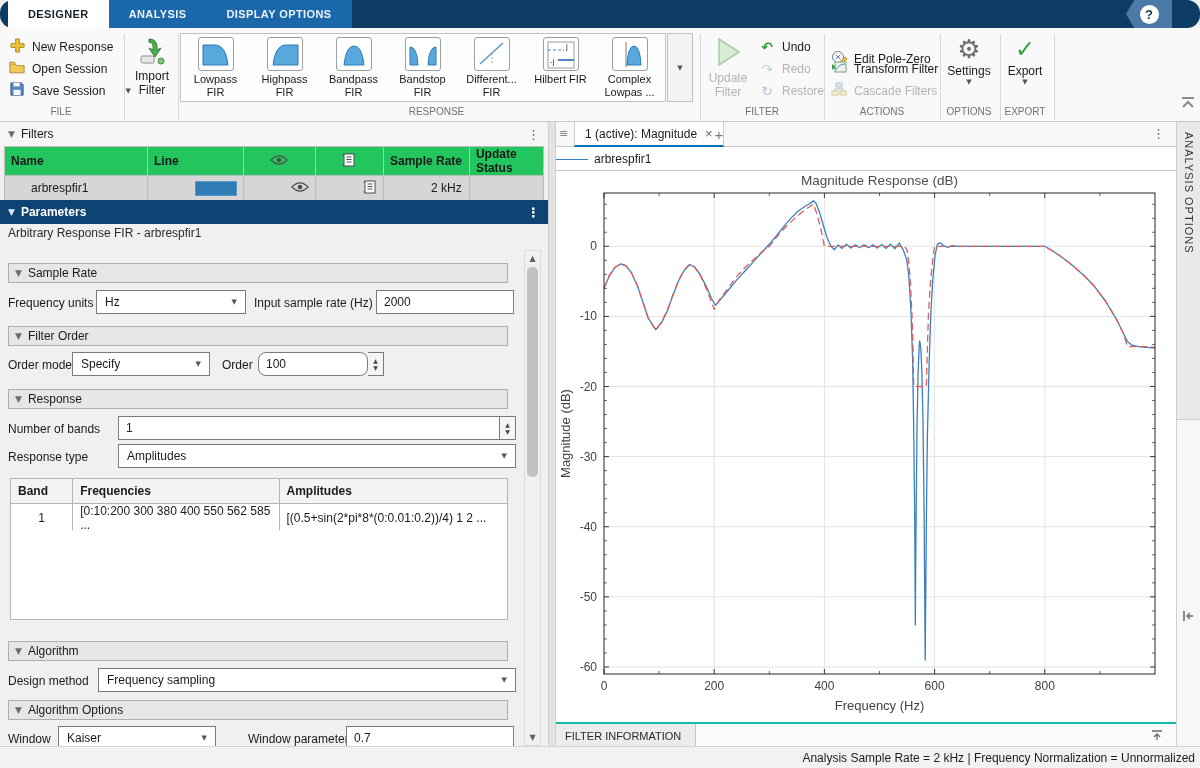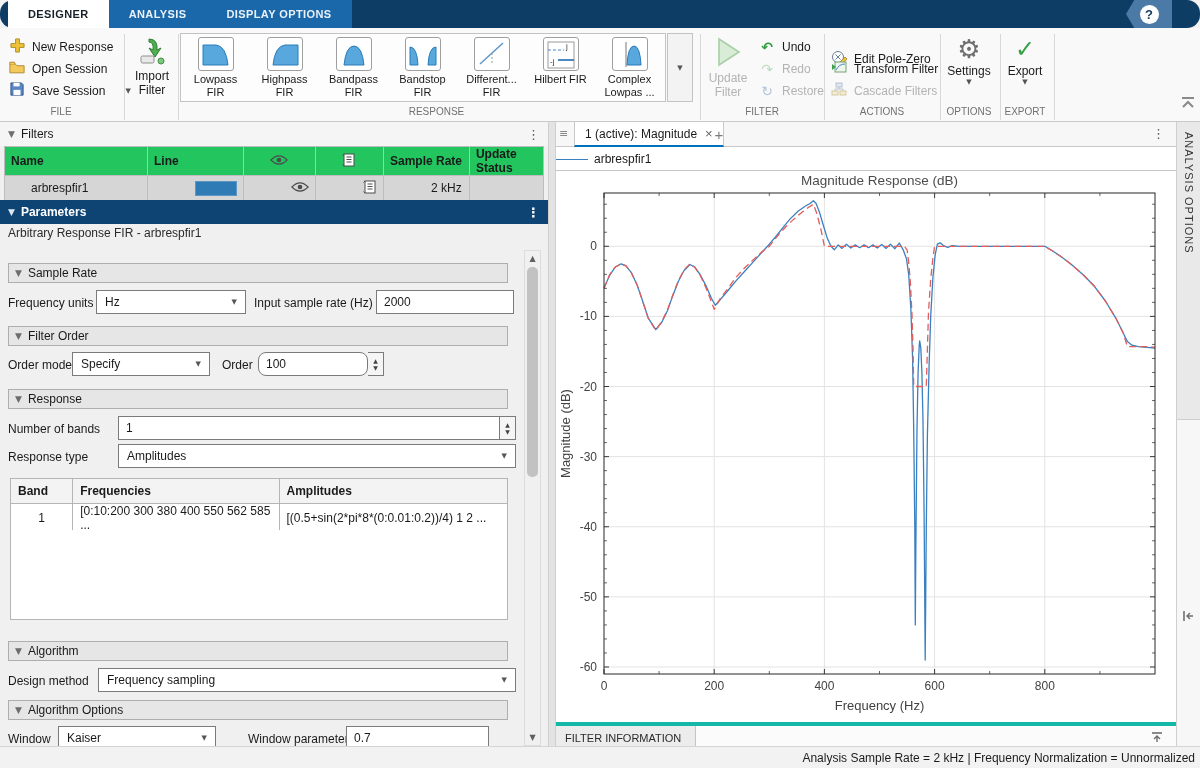--- a/index.html
+++ b/index.html
@@ -95,21 +95,21 @@
     padding:0 10px; font-size:12px; }
   #plot-tab .x { color:#666; cursor:pointer; font-size:13px; }
   #new-tab { position:absolute; left:152px; top:2px; width:22px; height:20px; color:#7c7c7c; font-size:15px;
     display:flex; align-items:center; justify-content:center; cursor:pointer; }
   #plot-kebab { position:absolute; left:596px; top:4px; }
   #legend-row { position:absolute; left:0; top:26px; height:22px; display:flex; align-items:center; }
   #legend-line { width:32px; height:0; border-top:1.6px solid #3a80c0; margin-right:6px; }
   #legend-sep { position:absolute; left:0; top:48px; width:620px; height:1px; background:#c4c4c4; }
   #plot-svg-holder { position:absolute; left:0; top:49px; width:620px; height:551px; }
 
-  #filter-info-bar { position:absolute; left:0; top:600px; width:620px; height:24px; background:#fbfbfb; border-top:4px solid #14b8a6; }
+  #filter-info-bar { position:absolute; left:0; top:600px; width:620px; height:24px; background:#fbfbfb; border-top:2px solid #14b8a6; }
   #filter-info-tab { position:absolute; left:0; top:0; width:140px; height:24px; background:#ececec;
     border-right:1px solid #c4c4c4; border-bottom:1px solid #c4c4c4; display:flex; align-items:center;
     padding:0 9px; font-size:11px; color:#2a2a2a; cursor:pointer; }
   #fi-collapse { position:absolute; left:594px; top:5px; }
 
   
   #analysis-strip { left:1176px; top:122px; width:24px; height:624px; background:#f7f7f7; border-left:1px solid #cfcfcf; }
   #analysis-tab { position:absolute; left:0; top:0; width:24px; height:298px; background:#e9e9e9; border-bottom:1px solid #cfcfcf;
     display:flex; justify-content:center; padding-top:10px; cursor:pointer; }
   #analysis-tab span { writing-mode:vertical-rl; font-size:11px; letter-spacing:1px; color:#333; }
@@ -445,21 +445,21 @@
       <div class="sec-bar" style="top:450px;">
         <span class="tri">▼</span>
           <span>Algorithm Options</span>
       </div>
       <span class="fld-label abs" style="left:8px; top:482px;">Window</span>
       <div class="dd" style="left:58px; top:476px; width:158px;">
         <span>Kaiser</span>
           <span class="caret">▼</span>
       </div>
       <span class="fld-label abs" style="left:248px; top:482px;">Window parameter</span>
-      <input class="ipt" style="left: 346px; top: 476px; width: 143px;" value="0.7">
+      <input class="ipt" style="left: 346px; top: 476px; width: 168px;" value="0.7">
     </div>
 
     <div id="pscroll">
       <div class="scr-btn" style="top:0;">▲</div>
       <div id="pscroll-thumb"></div>
       <div class="scr-btn" style="bottom:0;">▼</div>
     </div>
   </div>
 
   <div id="splitter" class="abs"></div>

